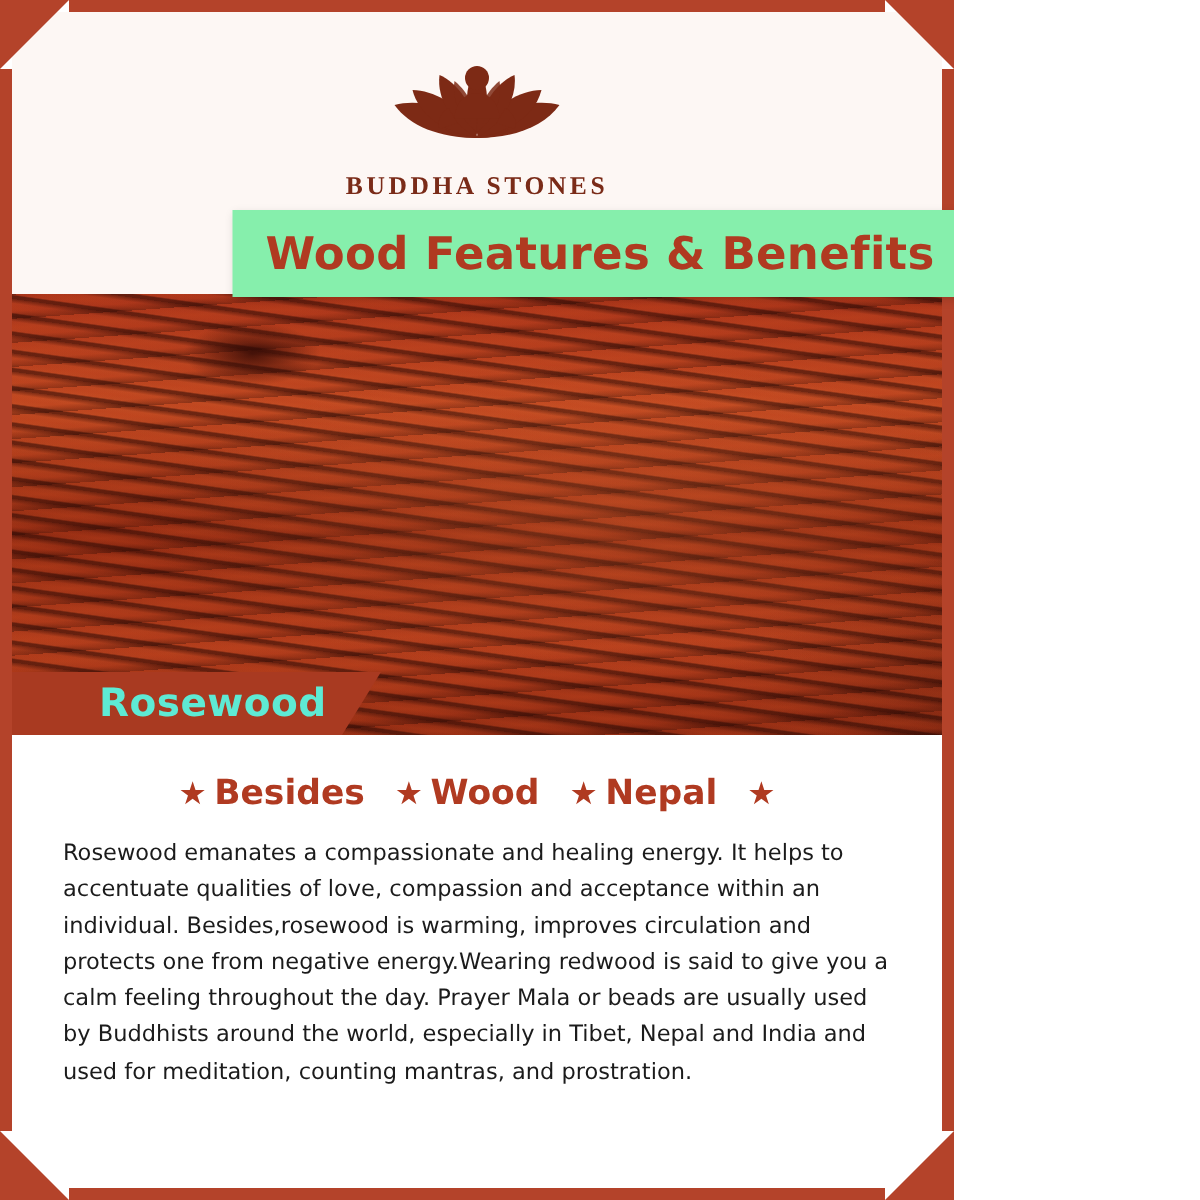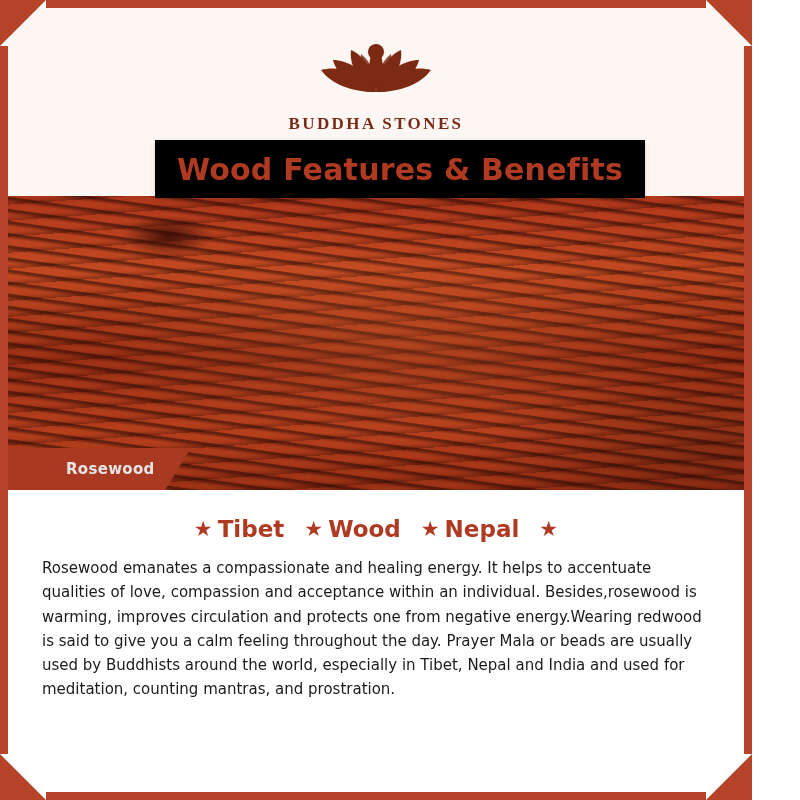--- a/index.html
+++ b/index.html
@@ -9,21 +9,21 @@
   body {
     width: 800px;
     height: 800px;
     font-family: "Liberation Sans", sans-serif;
     background: #ffffff;
     overflow: hidden;
   }
 
   #page {
     position: relative;
-    width: 752px;
+    width: 636px;
     height: 800px;
     background: #ffffff;
     overflow: hidden;
   }
 
   
   .corner {
     position: absolute;
     width: 0;
     height: 0;
@@ -92,21 +92,21 @@
     font-weight: 700;
   }
 
   
   .title-banner {
     position: absolute;
     top: 140px;
     left: 155px;
     width: 490px;
     height: 58px;
-    background: #000000;
+    background: #86efac;
     box-shadow: 0 2px 6px rgba(0,0,0,0.13);
     display: flex;
     align-items: center;
     justify-content: center;
     z-index: 6;
   }
   .title-banner h1 {
     margin: 0;
     font-size: 30px;
     font-weight: 700;
@@ -173,22 +173,22 @@
     align-items: center;
   }
   .wood-tag-body {
     background: #a93a21;
     height: 42px;
     padding: 0 10px 0 58px;
     display: flex;
     align-items: center;
   }
   .wood-tag-label {
-    color: #e5e5e5;
-    font-size: 15px;
+    color: #5eead4;
+    font-size: 26px;
     font-weight: 700;
     font-family: "DejaVu Sans", sans-serif;
     letter-spacing: 0.3px;
   }
   .wood-tag-arrow {
     width: 0;
     height: 0;
     border-top: 42px solid #a93a21;
     border-right: 26px solid transparent;
   }
@@ -293,21 +293,21 @@
     <div class="wood-tag-body">
       <span class="wood-tag-label">Rosewood</span>
     </div>
     <div class="wood-tag-arrow"></div>
   </div>
 
   <div class="content">
     <div class="keywords">
       <div class="keyword">
         <span class="star-icon">★</span>
-        <span>Tibet</span>
+        <span>Besides</span>
       </div>
       <div class="keyword">
         <span class="star-icon">★</span>
         <span>Wood</span>
       </div>
       <div class="keyword">
         <span class="star-icon">★</span>
         <span>Nepal</span>
       </div>
       <div class="keyword">

